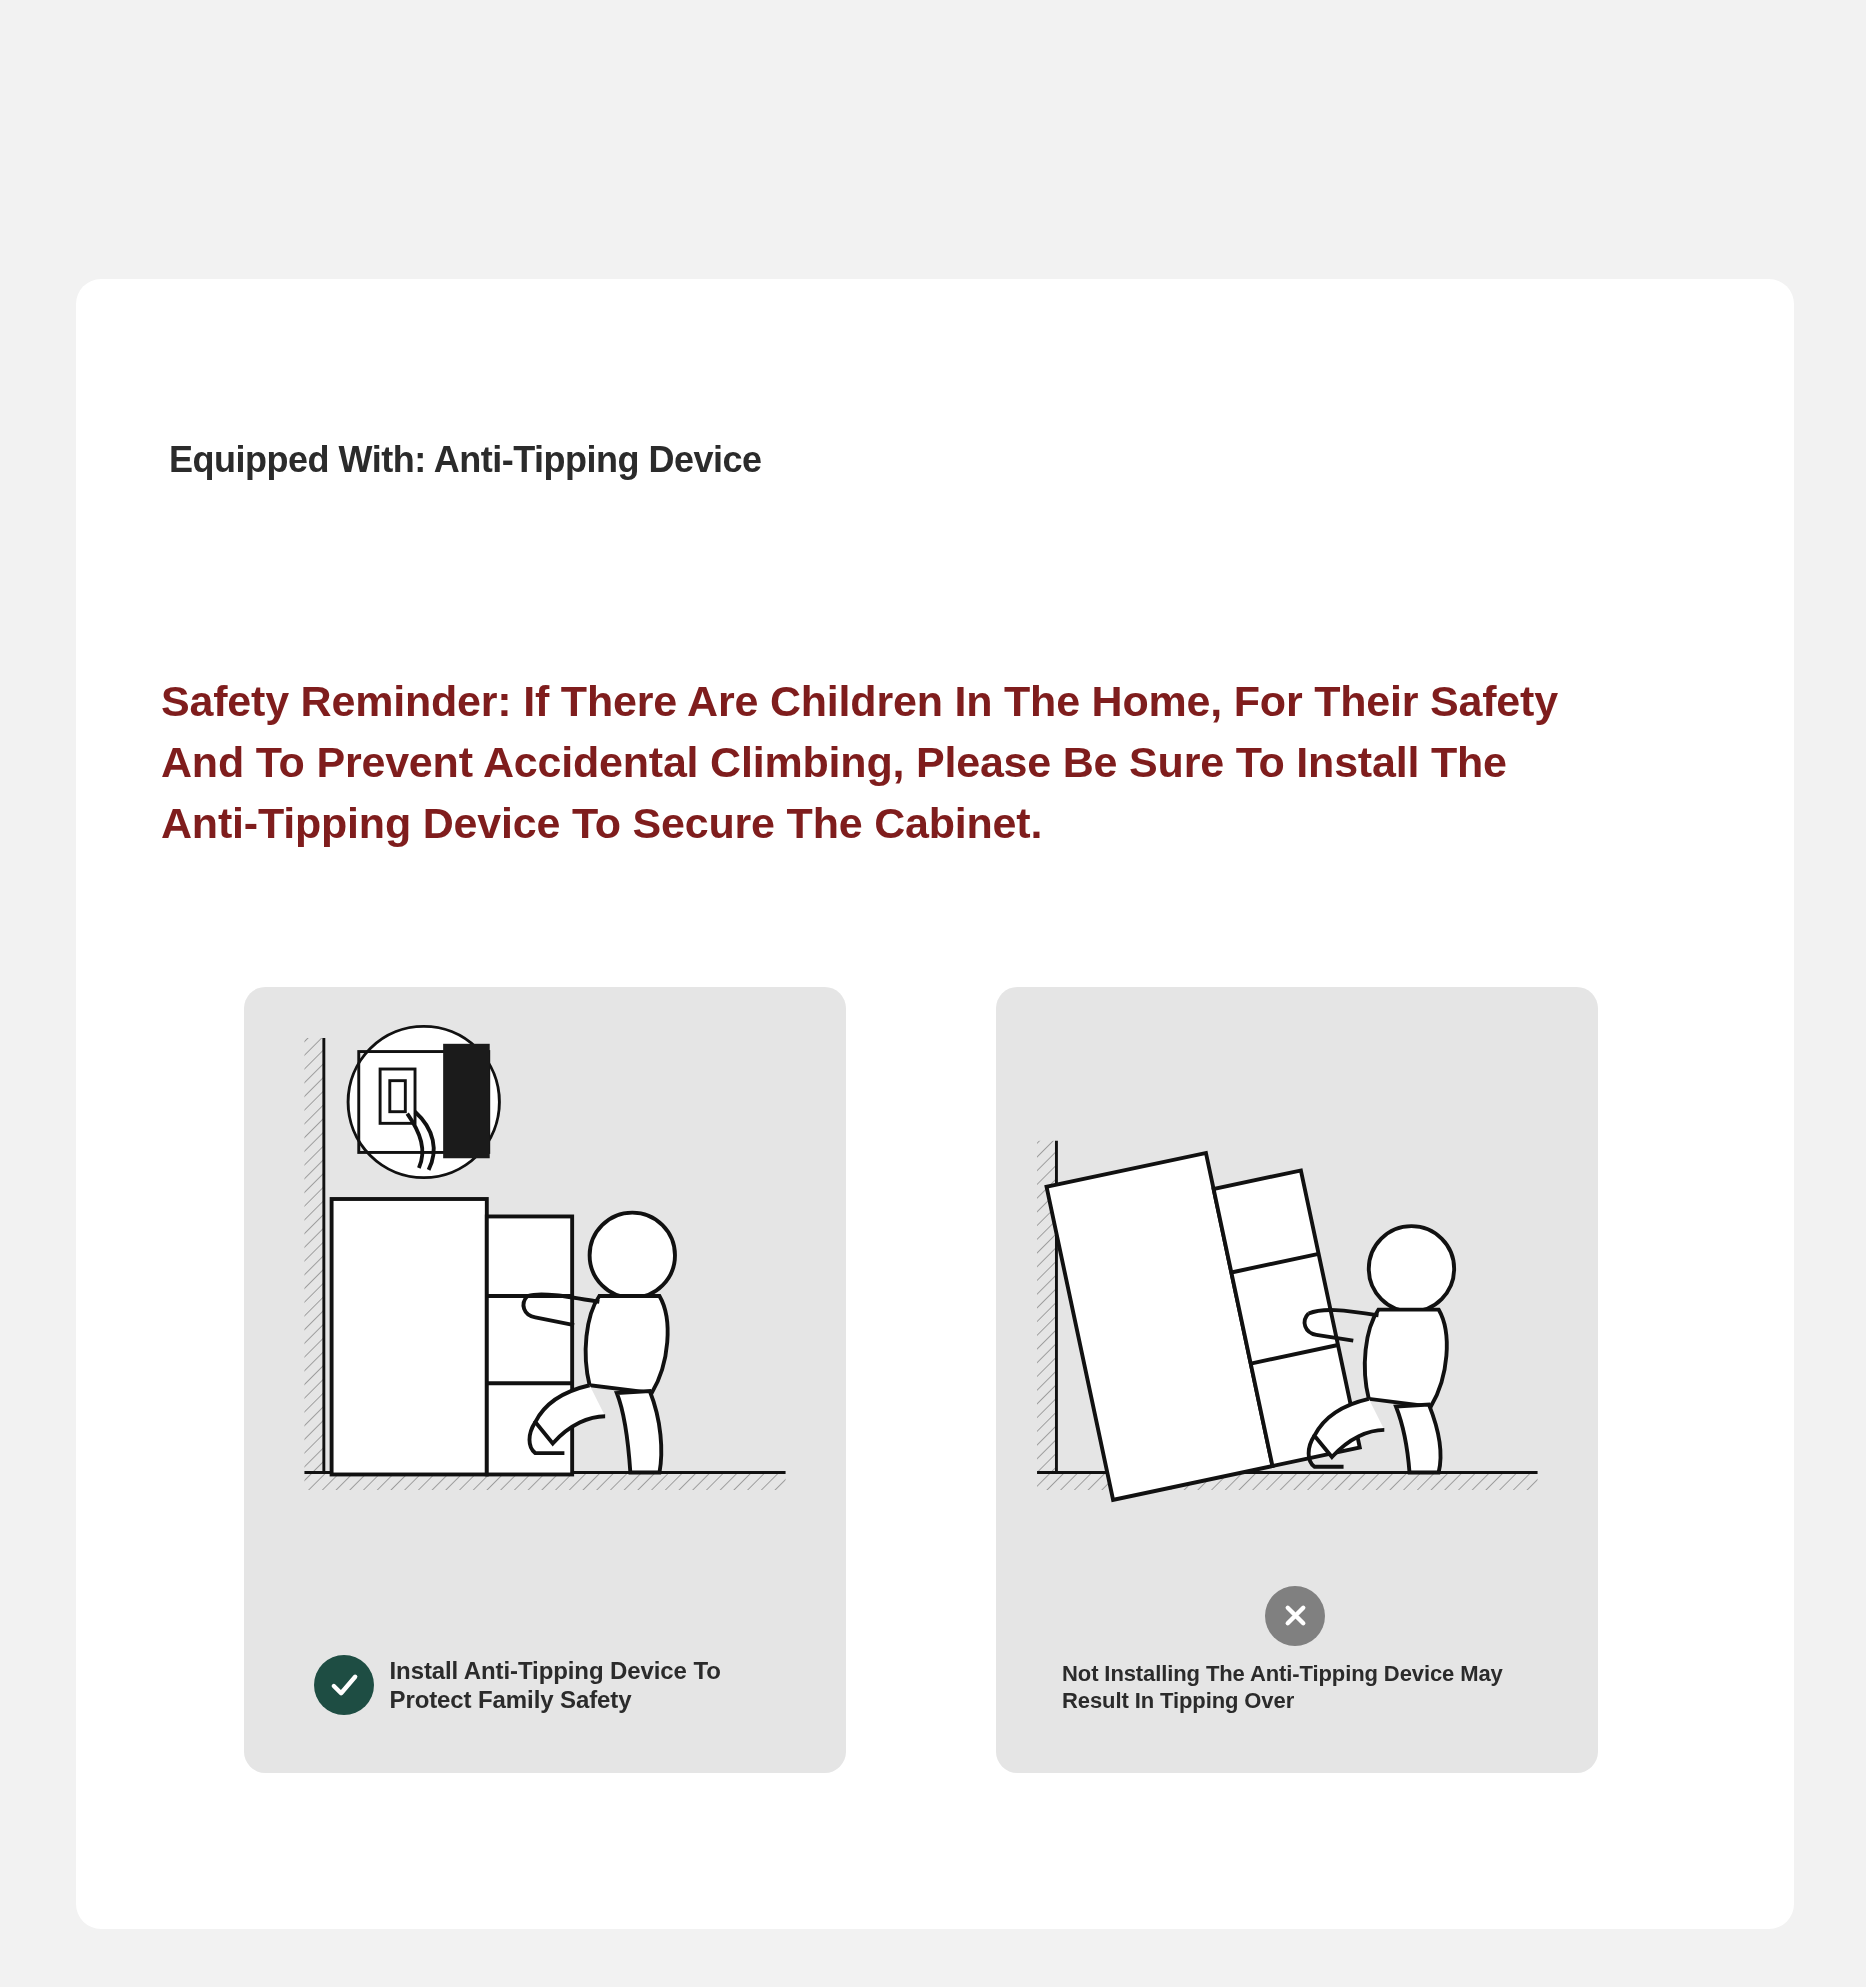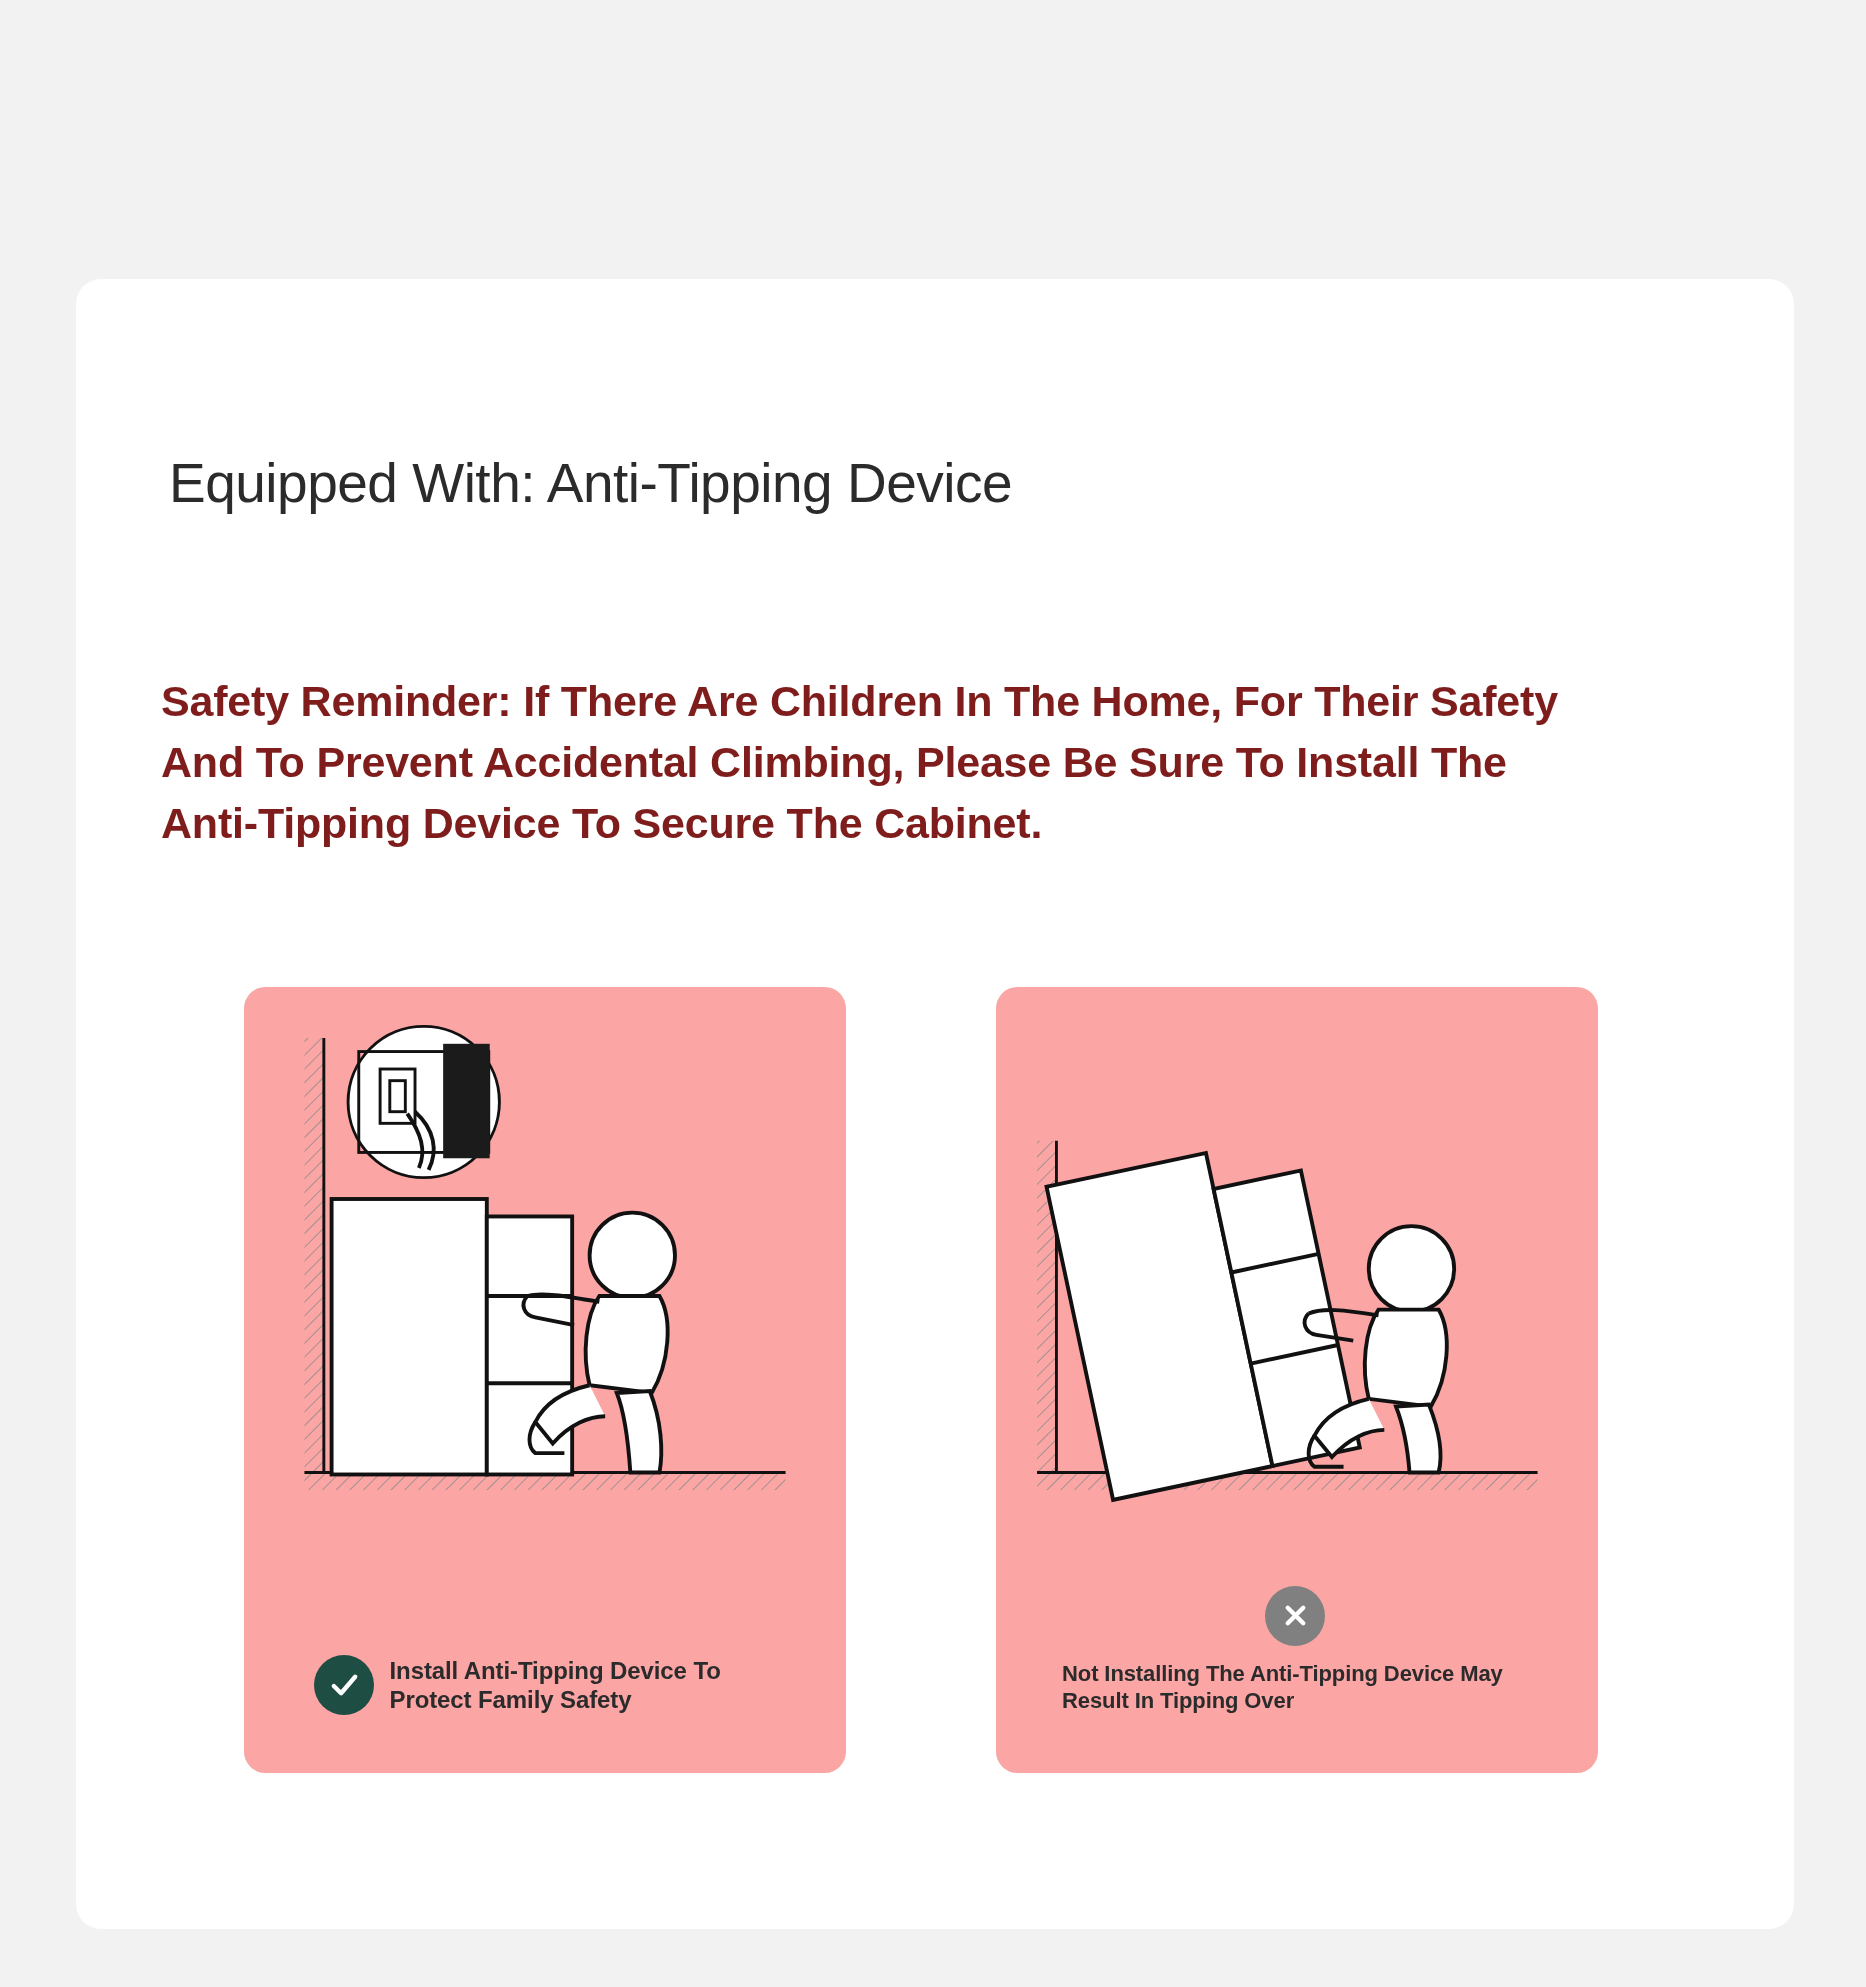--- a/index.html
+++ b/index.html
@@ -27,22 +27,22 @@
     width: 1718px;
     height: 1650px;
     background: #ffffff;
     border-radius: 25px;
   }
   .title {
     position: absolute;
     left: 93px;
     top: 136px;
     width: 1514px;
-    font-size: 55px;
-    font-weight: normal;
+    font-size: 36px;
+    font-weight: bold;
     color: #2b2b2b;
     letter-spacing: -0.5px;
     line-height: 1.15;
   }
   .reminder {
     position: absolute;
     left: 85px;
     top: 349px;
     width: 1407px;
     font-size: 43px;
@@ -56,21 +56,21 @@
     left: 85px;
     top: 708px;
     width: 1553px;
     height: 805px;
   }
   .panel {
     position: absolute;
     top: 0;
     width: 602px;
     height: 786px;
-    background: #fca5a5;
+    background: #e5e5e5;
     border-radius: 21.3px;
   }
   .panel-left { left: 83px; }
   .panel-right { left: 835px; }
 
   .illus {
     position: absolute;
     left: 0;
     top: 17.5px;
     width: 602px;

